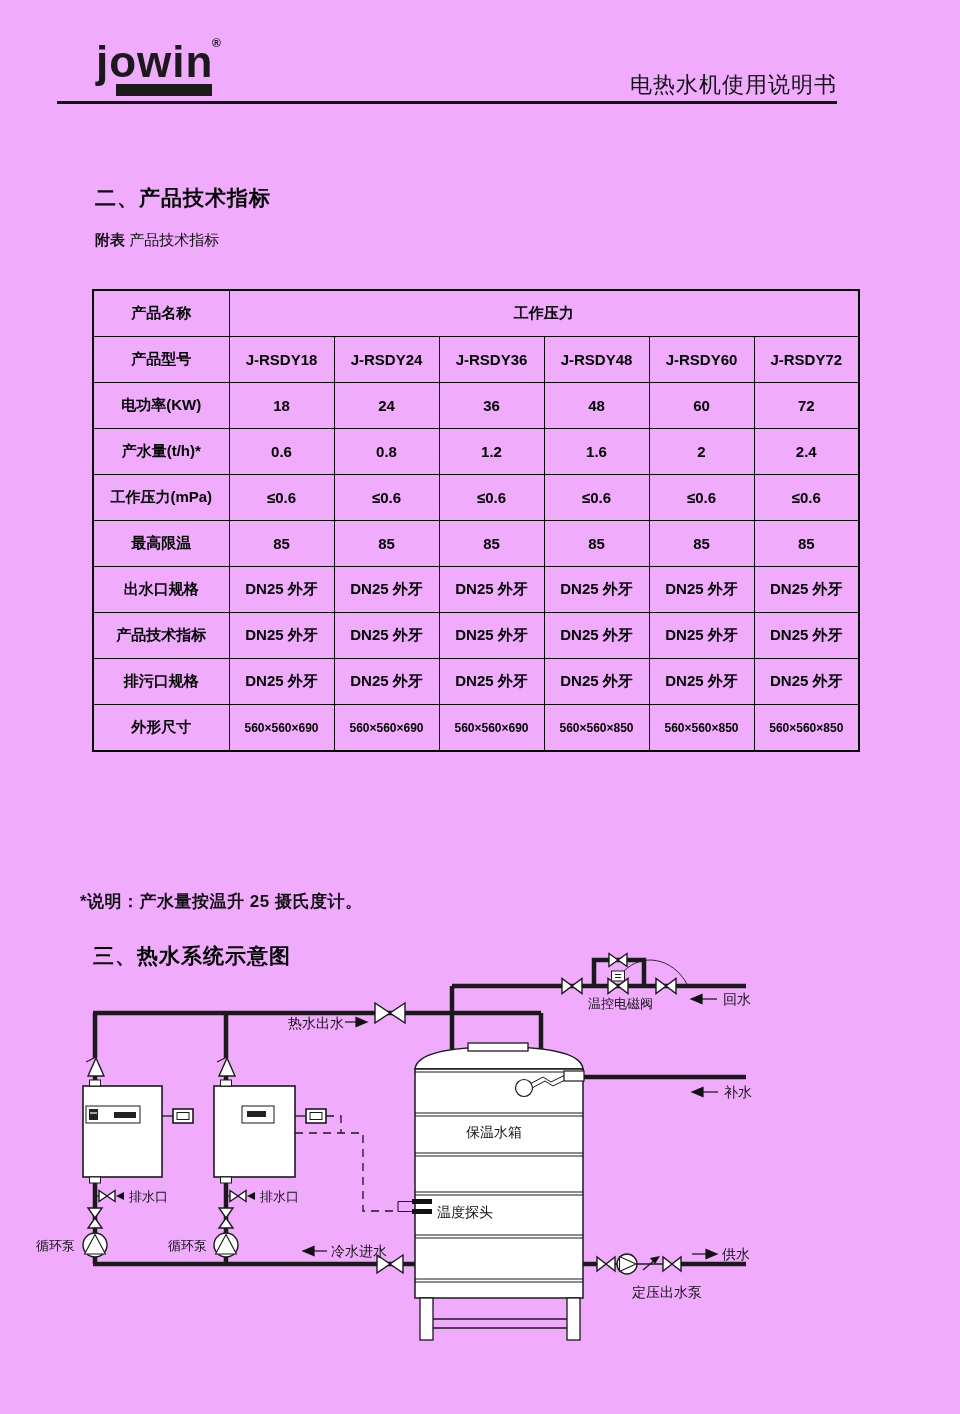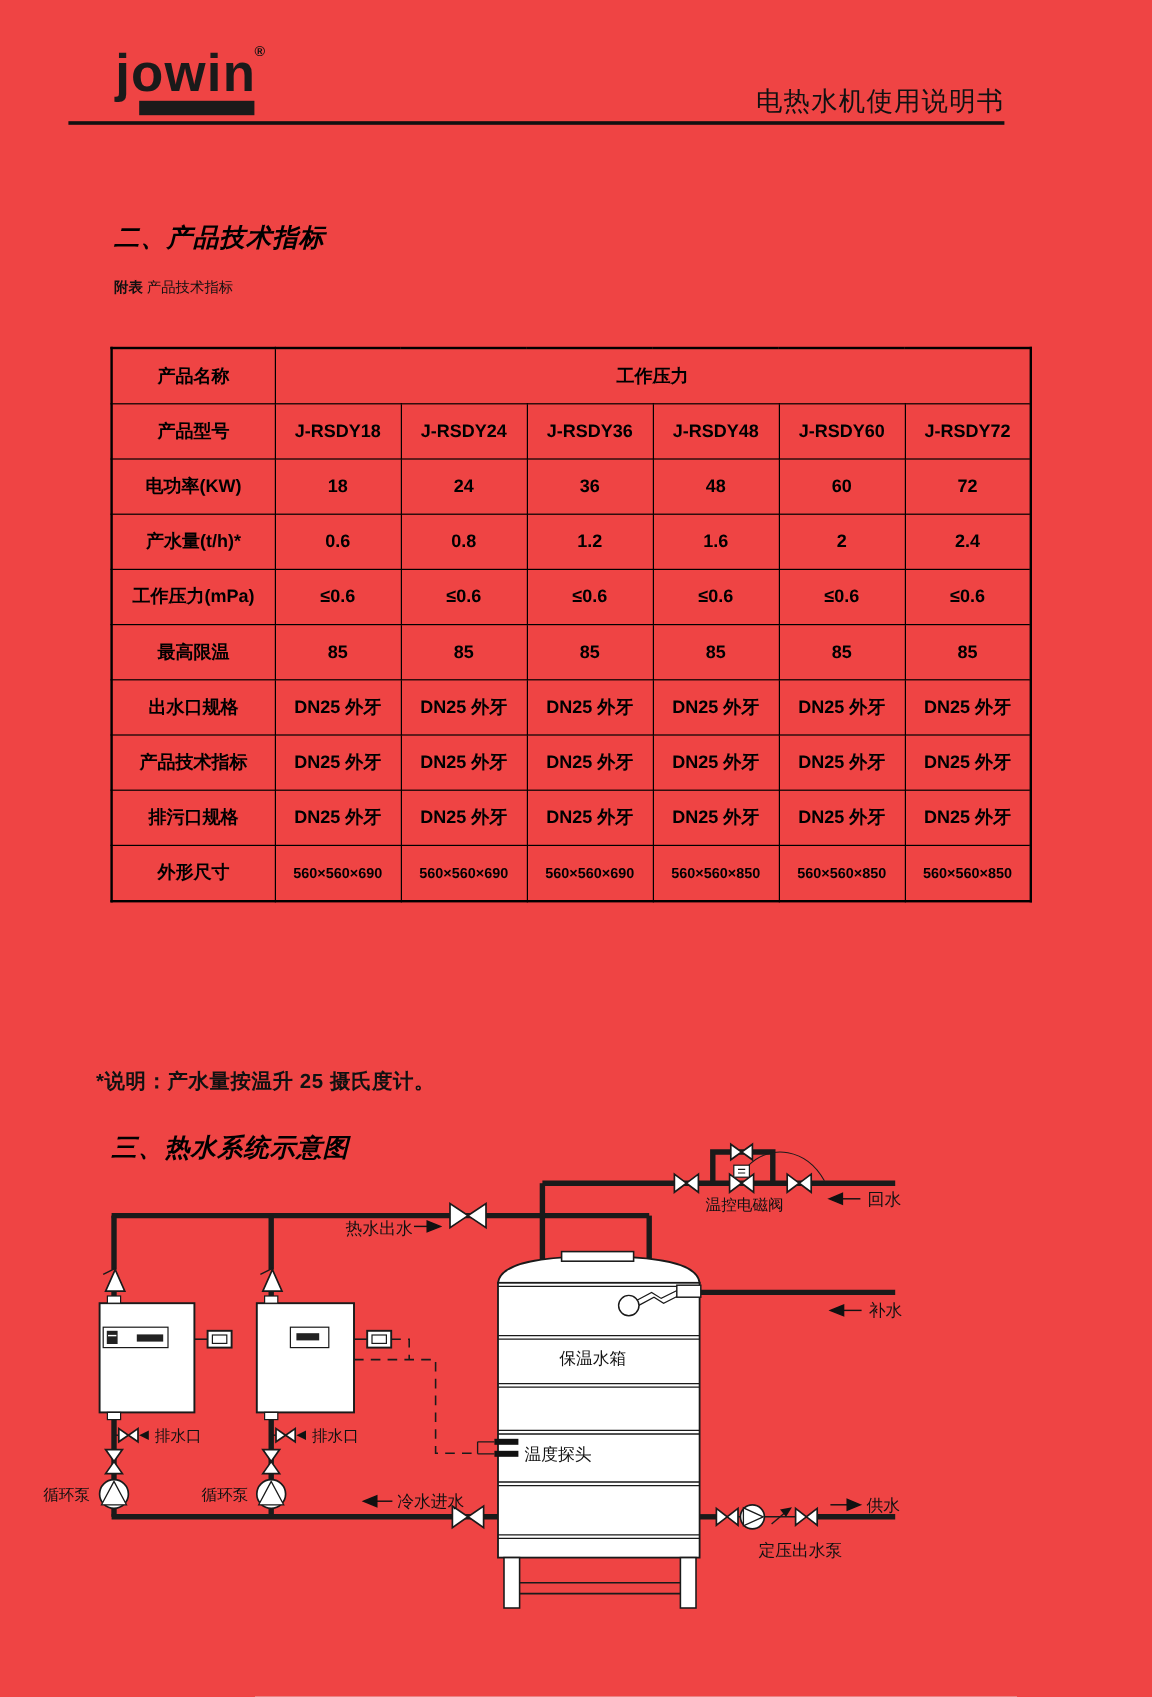--- a/index.html
+++ b/index.html
@@ -1,33 +1,33 @@
 <!DOCTYPE html>
 <html><head>
 <meta charset="utf-8">
 <style>
   html,body{margin:0;padding:0;background:#e8e8e8;}
   #page{
-    position:relative;width:960px;height:1414px;background:#ef4444;
+    position:relative;width:960px;height:1414px;background:#f0abfc;
     font-family:"Liberation Sans","DejaVu Sans",sans-serif;color:#111;
     overflow:hidden;margin:0 auto;
   }
   .abs{position:absolute;}
   
   .logo-wrap{left:96px;top:40px;width:150px;height:62px;}
   .logo-text{font-weight:800;font-size:44px;letter-spacing:1px;line-height:1;color:#1a1a1a;}
   .logo-bar{position:absolute;left:20px;top:44px;width:96px;height:12px;background:#1a1a1a;}
   .logo-reg{position:absolute;left:116px;top:-4px;font-size:12px;font-weight:700;}
   .doc-title{top:70px;right:123px;font-size:22px;letter-spacing:1px;color:#111;}
   .header-rule{left:57px;top:101px;width:780px;height:3px;background:#111;}
   
-  .sec-title{font-size:21px;font-weight:800;letter-spacing:1px;color:#000;font-style:italic;}
+  .sec-title{font-size:21px;font-weight:800;letter-spacing:1px;color:#000;}
   .sec2-title{left:95px;top:184px;}
   .sec3-title{left:93px;top:942px;}
-  .table-caption{left:95px;top:231px;font-size:12px;}
+  .table-caption{left:95px;top:231px;font-size:15px;}
   .table-caption .cap-bold{font-weight:800;}
   .note-line{left:80px;top:890px;font-size:17px;font-weight:800;letter-spacing:0.5px;}
   
   table.spec{left:92px;top:289px;border-collapse:collapse;table-layout:fixed;
     width:766px;border:2px solid #000;}
   table.spec th,table.spec td{
     border:1px solid #000;text-align:center;vertical-align:middle;
     font-size:15px;font-weight:700;color:#000;padding:0 2px;height:45px;
     overflow:hidden;white-space:nowrap;}
   table.spec tr.dims td{font-size:12px;}

